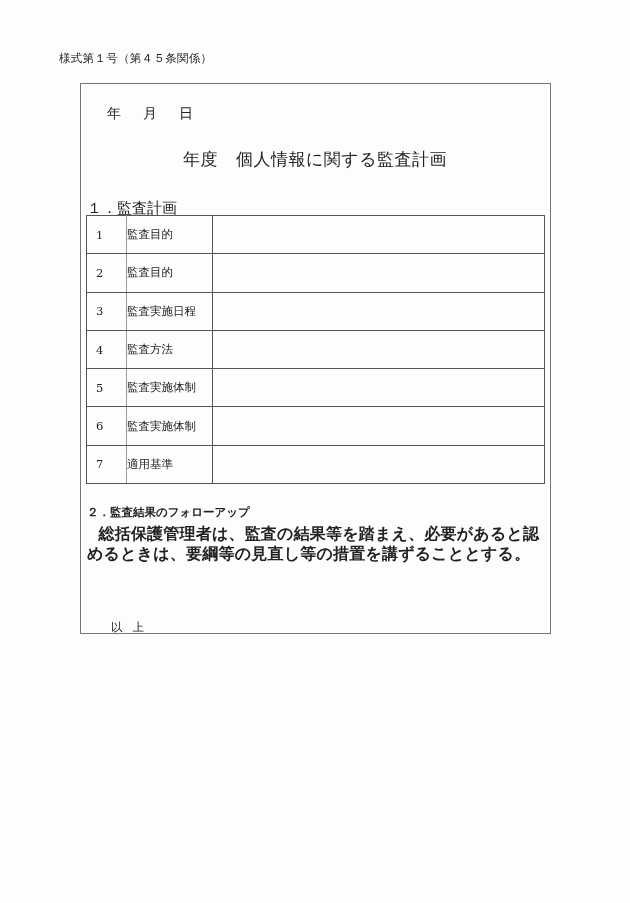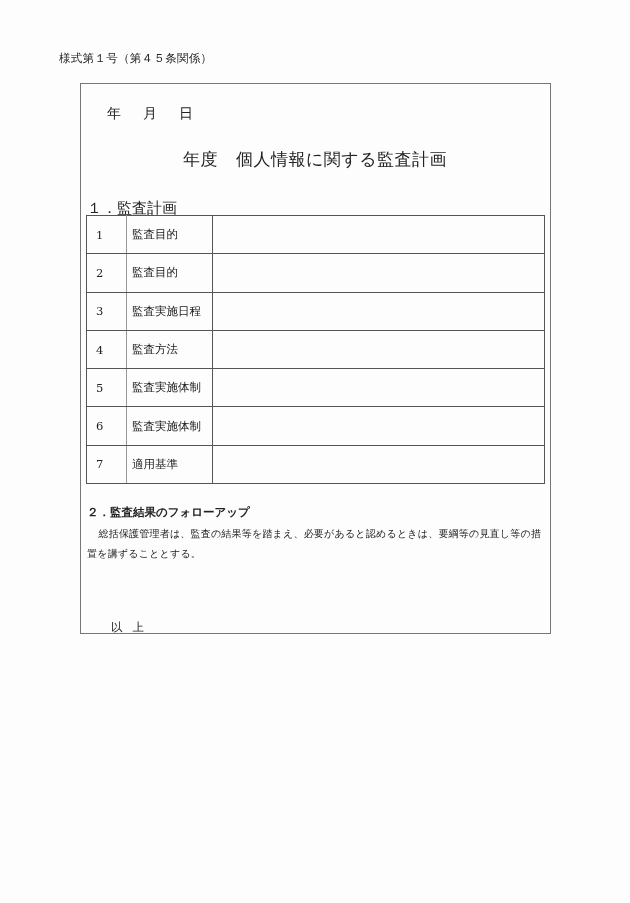--- a/index.html
+++ b/index.html
@@ -72,41 +72,41 @@
       vertical-align: middle;
     }
     table.plan td.c-num {
       width: 40px;
       padding-left: 9px;
       box-sizing: border-box;
       border-right: 1.5px solid #999;
     }
     table.plan td.c-item {
       width: 86px;
-      padding-left: 5px;
       box-sizing: border-box;
       font-family: Liberation Mono, monospace;
     }
     table.plan td.c-val { }
     .section2-heading {
       position: absolute;
       left: 87px;
       top: 505px;
       font-size: 11.5px;
       font-weight: bold;
     }
     .section2-body {
       position: absolute;
       left: 87px;
       top: 524px;
       width: 460px;
-      font-size: 10px;
+      font-size: 16px;
       line-height: 20px;
       text-indent: 11.5px;
       letter-spacing: 0.2px;
+      font-weight: bold;
     }
     .closing {
       position: absolute;
       left: 87px;
       top: 620px;
       font-size: 11.5px;
       letter-spacing: 10px;
       margin-left: 24px;
     }
   </style>

